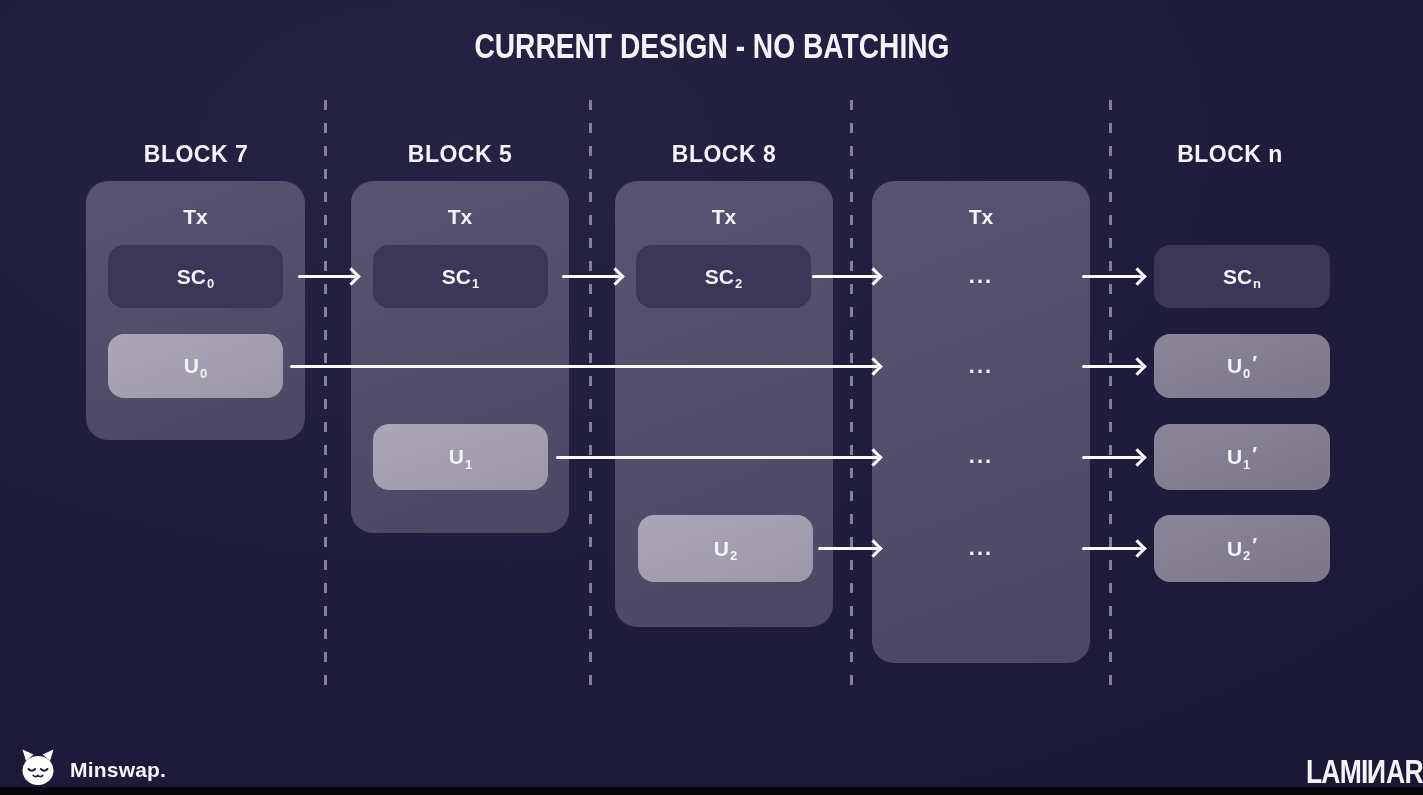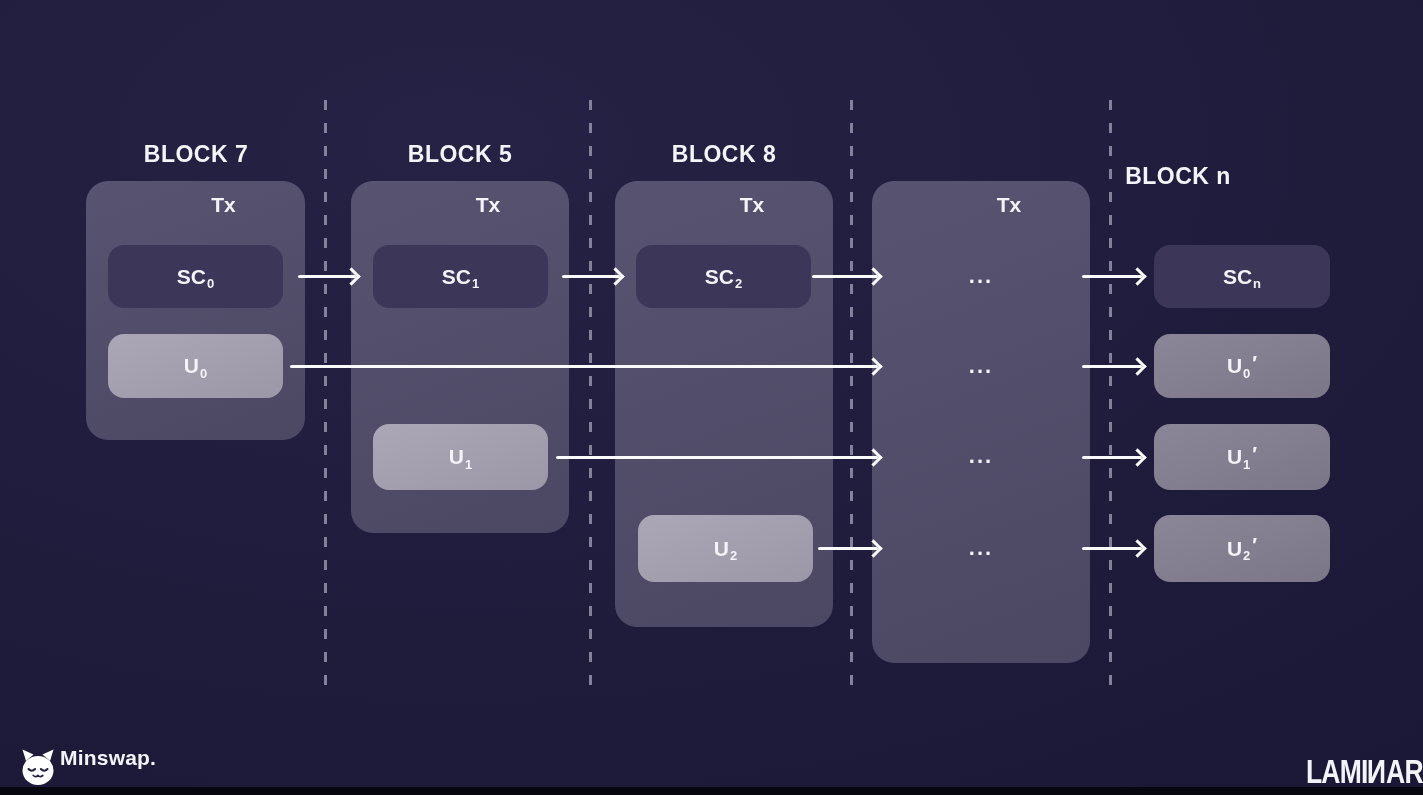--- a/index.html
+++ b/index.html
@@ -8,53 +8,56 @@
     background:radial-gradient(130% 130% at 32% 18%, #262245 0%, #1e1b3b 50%, #191634 100%);
     font-family:"Liberation Sans",sans-serif;color:#f4f3f7;
   }
   .title{position:absolute;top:28px;left:0;width:100%;text-align:center;z-index:2;}
   .title span{display:inline-block;font-size:32px;font-weight:800;letter-spacing:0px;
     transform:scaleX(0.88) scaleY(1.1);white-space:nowrap;}
   .block-header{position:absolute;top:141px;width:220px;text-align:center;
     font-size:23px;font-weight:800;letter-spacing:.5px;z-index:2;white-space:nowrap;}
   .container{position:absolute;border-radius:22px;z-index:1;
     background:linear-gradient(160deg,#585370 0%,#4c4763 100%);}
-  .tx-label{position:absolute;top:12px;left:0;width:100%;text-align:center;
-    font-size:21px;font-weight:700;margin-left:28px;}
+  .tx-label{position:absolute;top:24px;left:0;width:100%;text-align:center;
+    font-size:21px;font-weight:700;}
   .box{position:absolute;border-radius:16px;z-index:2;display:flex;align-items:center;
     justify-content:center;font-size:21px;font-weight:700;}
   .sc-box{background:#3c3759;}
   .u-box{background:linear-gradient(160deg,#aca7b6 0%,#9c97a7 100%);}
   .u-out-box{background:linear-gradient(160deg,#8b8598 0%,#7c7689 100%);}
   .sub{font-size:13px;font-weight:700;position:relative;top:7px;margin-left:1px;}
   .prime{font-size:20px;font-weight:700;position:relative;top:-3px;margin-left:2px;}
   .dots{position:absolute;width:218px;height:24px;display:flex;align-items:center;
     justify-content:center;font-size:22px;font-weight:800;letter-spacing:2px;z-index:2;}
   .dash-line{position:absolute;top:100px;height:592px;width:3px;z-index:1;opacity:.92;
     background:repeating-linear-gradient(to bottom,#8d89a2 0 10px,transparent 10px 23px);}
   .arrow{position:absolute;height:3px;background:#fafafc;z-index:3;border-radius:2px;}
   .arrow .head{position:absolute;right:-2px;top:-5px;width:10px;height:10px;
     border-top:3px solid #fafafc;border-right:3px solid #fafafc;transform:rotate(45deg);}
-  .minswap{position:absolute;left:16px;top:746px;display:flex;align-items:flex-start;z-index:4;}
+  .minswap{position:absolute;left:16px;top:746px;display:flex;align-items:center;gap:10px;z-index:4;}
   .minswap-text{font-size:21px;font-weight:800;letter-spacing:.2px;}
   .laminar{position:absolute;right:0;top:752px;font-size:34px;font-weight:900;
     letter-spacing:-1px;transform:scaleX(0.78);transform-origin:100% 50%;z-index:4;white-space:nowrap;}
   .laminar .rev-n{display:inline-block;transform:scaleX(-1);}
   .bottom-bar{position:absolute;left:0;bottom:0;width:100%;height:8px;background:#08070f;z-index:10;}
 </style>
 </head>
 <body>
 
 <div class="page">
 
+  <div class="title">
+    <span>CURRENT DESIGN - NO BATCHING</span>
+  </div>
 
   <div class="block-header" style="left:86px;">BLOCK 7</div>
   <div class="block-header" style="left:350px;">BLOCK 5</div>
   <div class="block-header" style="left:614px;">BLOCK 8</div>
-  <div class="block-header" style="left:1068px;margin-top:22px;">BLOCK n</div>
+  <div class="block-header" style="left:1120px;">BLOCK n</div>
 
   <div class="dash-line" style="left:324px;"></div>
   <div class="dash-line" style="left:589px;"></div>
   <div class="dash-line" style="left:850px;"></div>
   <div class="dash-line" style="left:1109px;"></div>
 
   <div class="container" style="left:86px;top:181px;width:219px;height:259px;">
     <div class="tx-label">Tx</div>
   </div>
   <div class="container" style="left:351px;top:181px;width:218px;height:352px;">

